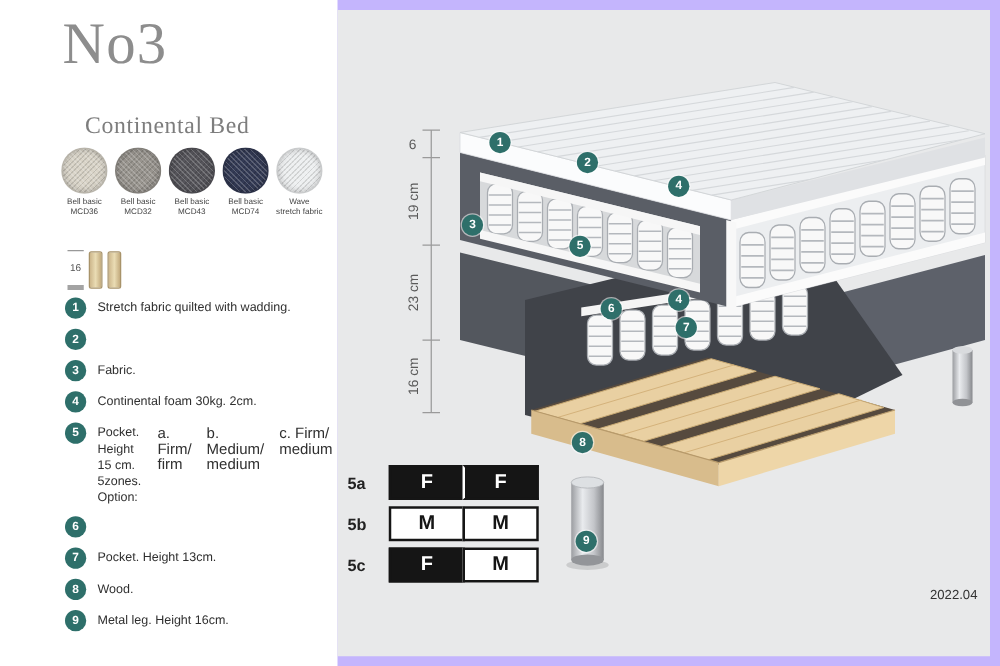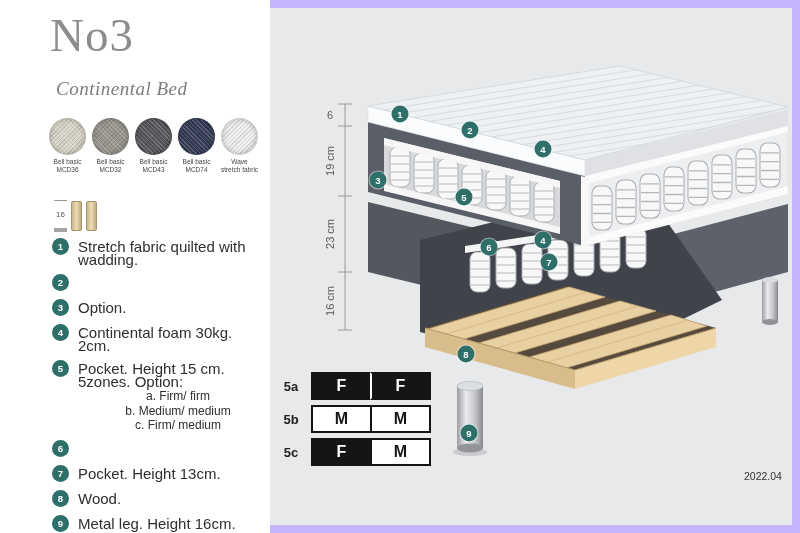--- a/index.html
+++ b/index.html
@@ -1,51 +1,51 @@
 <!DOCTYPE html>
 <html><head>
 <meta charset="utf-8">
 <style>
   html,body{margin:0;padding:0;}
   .page{position:relative;width:800px;height:533px;background:#c4b5fd;font-family:"Liberation Sans",sans-serif;overflow:hidden;}
 
   
   .left-panel{position:absolute;left:0;top:0;width:270px;height:533px;background:#ffffff;}
   .title{position:absolute;left:50px;top:8px;margin:0;font-family:"Liberation Serif",serif;font-weight:400;font-size:47px;color:#8d8d8d;letter-spacing:1px;}
-  .subtitle{position:absolute;left:52px;top:74px;margin:4px;font-family:"Liberation Serif",serif;font-weight:400;font-size:19px;color:#7d7d7d;letter-spacing:.5px;font-style:italic;}
+  .subtitle{position:absolute;left:52px;top:74px;margin:16px;font-family:"Liberation Serif",serif;font-weight:400;font-size:19px;color:#7d7d7d;letter-spacing:.5px;}
 
   .swatches{position:absolute;left:48px;top:118px;width:214px;display:flex;gap:4px;}
   .swatch{width:39px;display:flex;flex-direction:column;align-items:center;}
   .swatch-circle{width:35px;height:35px;border-radius:50%;position:relative;box-shadow:inset 0 0 5px rgba(0,0,0,.28);border:1px solid rgba(0,0,0,.15);}
   .swatch-circle::after{content:'';position:absolute;inset:0;border-radius:50%;
      background:repeating-linear-gradient(45deg,rgba(255,255,255,.20) 0 1px,transparent 1px 3px),
                 repeating-linear-gradient(-45deg,rgba(0,0,0,.12) 0 1px,transparent 1px 3px);}
   .swatch-label{margin-top:3px;font-size:6.5px;line-height:7.5px;color:#444;text-align:center;}
 
   .leg-icon{position:absolute;left:54px;top:200px;display:flex;align-items:center;gap:4px;}
   .leg-dim{font-size:8px;color:#555;border-top:1px solid #999;border-bottom:4px solid #a3a3a3;padding:9px 2px;}
   .leg-shape{width:9px;height:28px;background:linear-gradient(90deg,#cdb78c,#eadcb4,#c3ab7e);border:1px solid #a8936a;border-radius:2px;}
 
   .legend{position:absolute;top:238px;left:52px;width:214px;margin:0;padding:0;list-style:none;display:flex;flex-direction:column;gap:8px;}
   .legend-item{display:flex;gap:9px;align-items:flex-start;}
   .badge{flex:0 0 auto;width:17px;height:17px;border-radius:50%;background:#2e6f6a;color:#fff;font-size:9.5px;font-weight:bold;display:flex;align-items:center;justify-content:center;}
-  .legend-text{font-size:15px;color:#2f2f2f;line-height:13px;padding-top:2px;}
-  .legend-col{display:flex;flex-direction:column;align-items:center;}
+  .legend-text{font-size:10px;color:#2f2f2f;line-height:13px;padding-top:2px;}
+  .legend-col{display:flex;}
   .sub-option{font-size:12px;line-height:12.5px;color:#2f2f2f;margin-top:2px;margin-left:12px;}
 
   
   .right-panel{position:absolute;left:270px;top:0;width:530px;height:533px;}
   .panel-bg{position:absolute;left:0;top:8px;width:522px;height:517px;background:#e8e9ea;}
   .illustration{position:absolute;left:0;top:0;width:530px;height:533px;}
 
   .callout{position:absolute;width:17px;height:17px;border-radius:50%;background:#2e6f6a;color:#fff;font-size:9.5px;font-weight:bold;display:flex;align-items:center;justify-content:center;transform:translate(-50%,-50%);box-shadow:0 0 0 1px rgba(255,255,255,.55);}
 
   .firmness{position:absolute;left:8px;top:372px;display:flex;flex-direction:column;gap:5px;}
   .firm-row{display:flex;align-items:center;}
-  .firm-label{width:26px;text-align:center;margin-right:7px;font-size:13px;font-weight:bold;color:#222;}
+  .firm-label{width:26px;text-align:left;margin-right:7px;font-size:13px;font-weight:bold;color:#222;}
   .cell{width:57px;height:24px;border:2px solid #151515;display:flex;align-items:center;justify-content:center;font-size:16px;font-weight:bold;color:#151515;background:#fff;}
   .cell + .cell{margin-left:-2px;}
   .cell.dark{background:#151515;color:#ffffff;}
   .cell.divider-light{border-left-color:#ffffff;}
 
   .version{position:absolute;left:474px;top:470px;font-size:10.5px;color:#333;}
 </style>
 </head>
 <body>
 
@@ -102,21 +102,21 @@
     <ol class="legend">
       <li class="legend-item">
         <span class="badge">1</span>
         <span class="legend-text">Stretch fabric quilted with wadding.</span>
       </li>
       <li class="legend-item">
         <span class="badge">2</span>
       </li>
       <li class="legend-item">
         <span class="badge">3</span>
-        <span class="legend-text">Option.</span>
+        <span class="legend-text">Fabric.</span>
       </li>
       <li class="legend-item">
         <span class="badge">4</span>
         <span class="legend-text">Continental foam 30kg. 2cm.</span>
       </li>
       <li class="legend-item">
         <span class="badge">5</span>
         <div class="legend-col">
           <span class="legend-text">Pocket. Height 15 cm. 5zones. Option:</span>
           <span class="sub-option">a. Firm/ firm</span>

